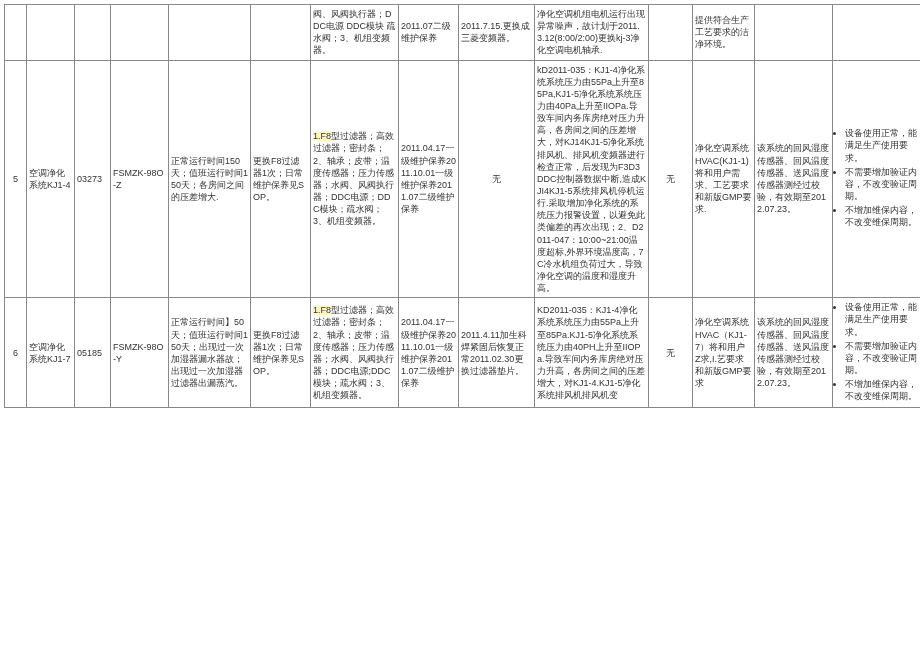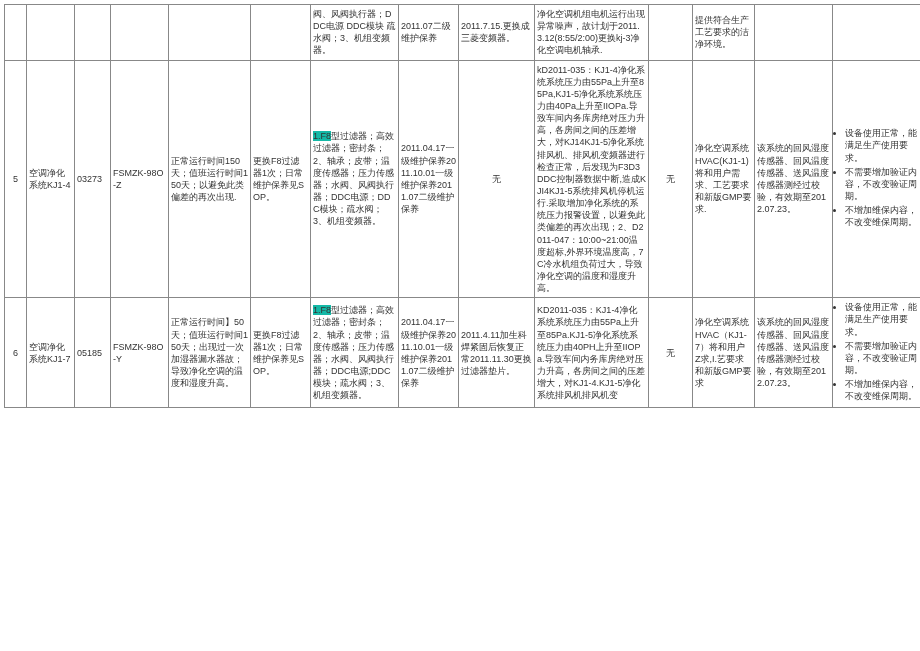--- a/index.html
+++ b/index.html
@@ -20,21 +20,21 @@
   td {
     border: 1px solid #888;
     padding: 3px 2px;
     vertical-align: middle;
     word-break: break-all;
     line-height: 1.35;
     font-size: 9px;
   }
   .center { text-align: center; }
   .hl {
-    background: #14b8a6;
+    background: #fef9c3;
     display: inline;
     text-align: center;
   }
   ul.bullets {
     margin: 0;
     padding-left: 10px;
     list-style: disc;
   }
   ul.bullets li {
     margin-bottom: 2px;
@@ -65,33 +65,33 @@
       <tr>
     <td></td>
     <td></td>
     <td></td>
     <td></td>
     <td></td>
     <td></td>
     <td>阀、风阀执行器；DDC电源 DDC模块 疏水阀；3、机组变频器。</td>
     <td>2011.07二级维护保养</td>
     <td>2011.7.15.更换成三菱变频器。</td>
-    <td>净化空调机组电机运行出现异常噪声，故计划于2011.3.12(8:55/2:00)更换kj-3净化空调电机轴承.</td>
+    <td>净化空调机组电机运行出现异常噪声，故计划于2011.3.12(8:00/2:00)更换kj-3净化空调电机轴承.</td>
     <td></td>
     <td>提供符合生产工艺要求的洁净环境。</td>
     <td></td>
     <td></td>
   </tr>
 
   <tr>
     <td class="center">5</td>
     <td>空调净化系统KJ1-4</td>
     <td>03273</td>
     <td>FSMZK-98O-Z</td>
-    <td>正常运行时间150天；值班运行时间150天；以避免此类偏差的再次出现.</td>
+    <td>正常运行时间150天；值班运行时间150天；各房间之间的压差增大.</td>
     <td>更换F8过滤器1次；日常维护保养见SOP。</td>
     <td><span class="hl">1.F8</span><span>型过滤器；高效过滤器；密封条；2、轴承；皮带；温度传感器；压力传感器；水阀、风阀执行器；DDC电源；DDC模块；疏水阀；3、机组变频器。</span></td>
     <td>2011.04.17一级维护保养2011.10.01一级维护保养2011.07二级维护保养</td>
     <td class="center">无</td>
     <td>kD2011-035：KJ1-4净化系统系统压力由55Pa上升至85Pa,KJ1-5净化系统系统压力由40Pa上升至IIOPa.导致车间内务库房绝对压力升高，各房间之间的压差增大，对KJ14KJ1-5净化系统排风机、排风机变频器进行检查正常，后发现为F3D3DDC控制器数据中断,造成KJI4KJ1-5系统排风机停机运行.采取增加净化系统的系统压力报警设置，以避免此类偏差的再次出现；2、D2011-047：10:00~21:00温度超标,外界环境温度高，7C冷水机组负荷过大，导致净化空调的温度和湿度升高。</td>
     <td class="center">无</td>
     <td>净化空调系统HVAC(KJ1-1)将和用户需求、工艺要求和新版GMP要求.</td>
     <td>该系统的回风湿度传感器、回风温度传感器、送风温度传感器测经过校验，有效期至2012.07.23。</td>
     <td>
       <ul class="bullets">
@@ -100,25 +100,25 @@
         <li>不增加维保内容，不改变维保周期。</li>
       </ul>
     </td>
   </tr>
 
   <tr>
     <td class="center">6</td>
     <td>空调净化系统KJ1-7</td>
     <td>05185</td>
     <td>FSMZK-98O-Y</td>
-    <td>正常运行时间】50天；值班运行时间150天；出现过一次加湿器漏水器故；导致净化空调的温度和湿度升高。</td>
+    <td>正常运行时间】50天；值班运行时间150天；出现过一次加湿器漏水器故；出现过一次加湿器过滤器出漏蒸汽。</td>
     <td>更换F8过滤器1次；日常维护保养见SOP。</td>
     <td><span class="hl">1.F8</span><span>型过滤器；高效过滤器；密封条；2、轴承；皮带；温度传感器；压力传感器；水阀、风阀执行器；DDC电源;DDC模块；疏水阀；3、机组变频器。</span></td>
     <td>2011.04.17一级维护保养2011.10.01一级维护保养2011.07二级维护保养</td>
-    <td>2011.4.11加生科焊紧固后恢复正常2011.11.30更换过滤器垫片。</td>
+    <td>2011.4.11加生科焊紧固后恢复正常2011.02.30更换过滤器垫片。</td>
     <td>KD2011-035：KJ1-4净化系统系统压力由55Pa上升至85Pa.KJ1-5净化系统系统压力由40PH上升至IIOPa.导致车间内务库房绝对压力升高，各房间之间的压差增大，对KJ1-4.KJ1-5净化系统排风机排风机变</td>
     <td class="center">无</td>
     <td>净化空调系统HVAC（KJ1-7）将和用户 Z求,I.艺要求和新版GMP要求</td>
     <td>该系统的回风湿度传感器、回风温度传感器、送风温度传感器测经过校验，有效期至2012.07.23。</td>
     <td>
       <ul class="bullets">
         <li>设备使用正常，能满足生产使用要求。</li>
         <li>不需要增加验证内容，不改变验证周期。</li>
         <li>不增加维保内容，不改变维保周期。</li>
       </ul>

